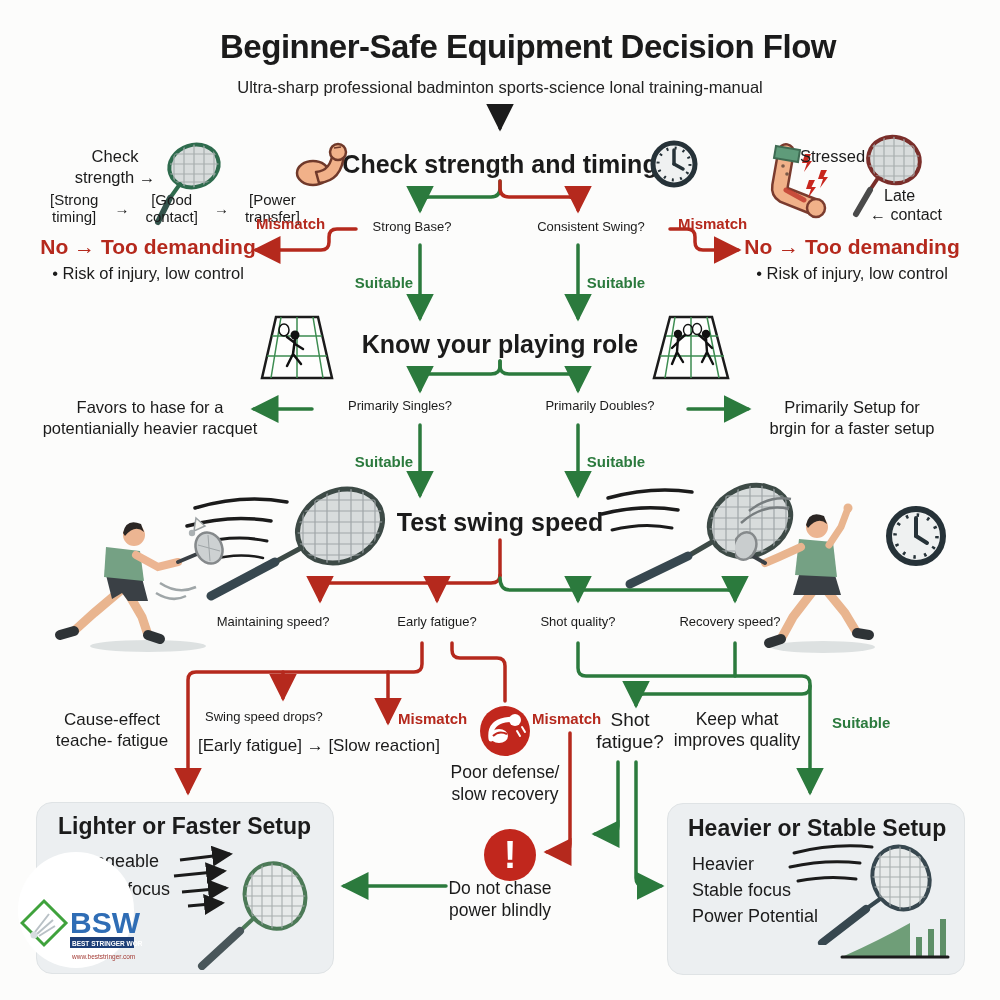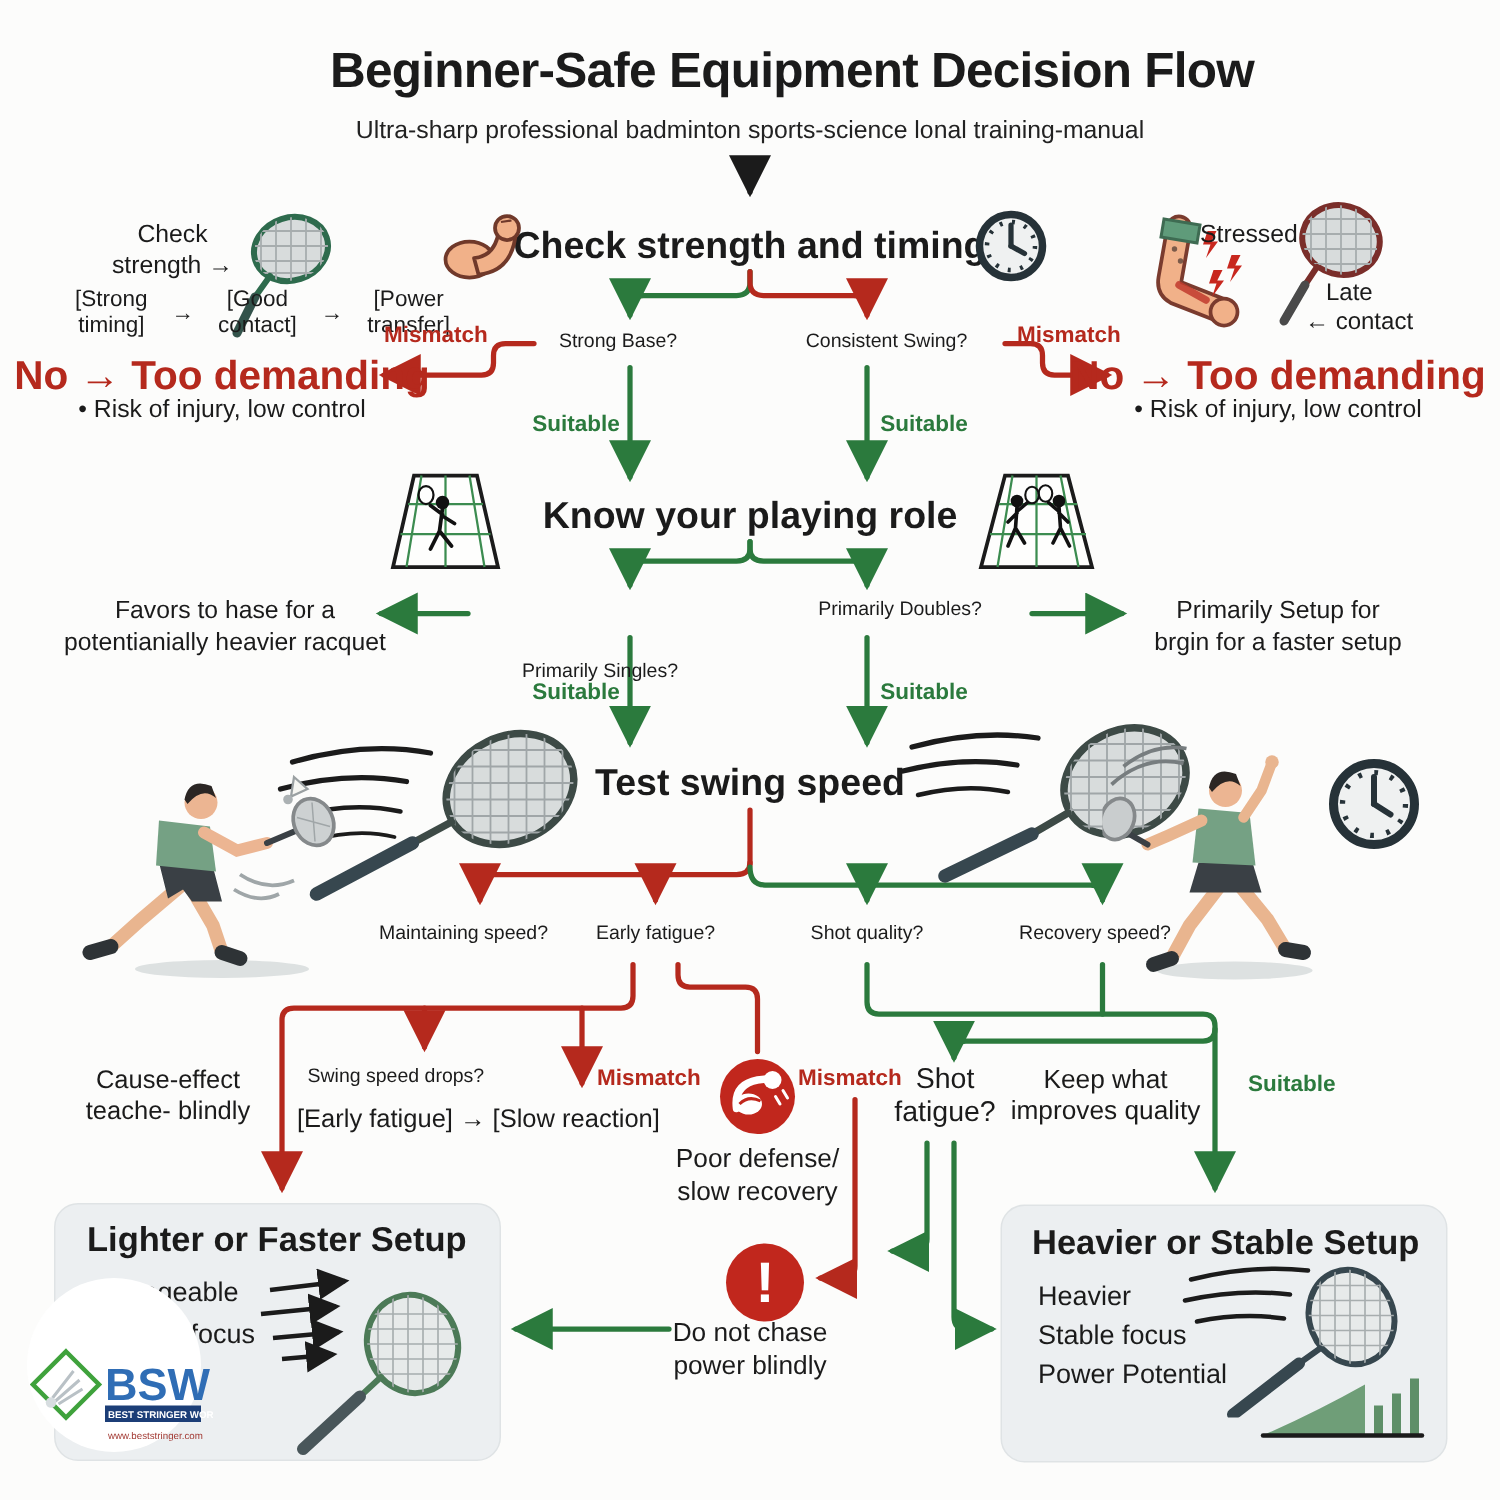--- a/index.html
+++ b/index.html
@@ -9,21 +9,21 @@
   .abs{position:absolute;}
   .ctr{transform:translateX(-50%);text-align:center;}
   .h1{font-size:33px;font-weight:bold;letter-spacing:-.5px;white-space:nowrap;}
   .sub{font-size:16.5px;color:#222;white-space:nowrap;}
   .h2{font-size:25px;font-weight:bold;white-space:nowrap;}
   .q{font-size:13px;white-space:nowrap;}
   .note{font-size:16.5px;line-height:1.25;white-space:nowrap;}
   .red{color:var(--red);}
   .green{color:var(--green);}
   .tag{font-size:15px;font-weight:bold;white-space:nowrap;}
-  .result{font-size:27px;font-weight:bold;white-space:nowrap;color:var(--red);}
+  .result{font-size:21px;font-weight:bold;white-space:nowrap;color:var(--red);}
   .chainrow{display:flex;gap:16px;align-items:center;font-size:15px;}
   .chaincol{text-align:center;line-height:1.1;white-space:nowrap;}
   .box{position:absolute;width:296px;height:170px;background:#ECEFF1;border:1px solid #DFE3E5;border-radius:16px;}
   .boxtitle{font-size:23px;font-weight:bold;white-space:nowrap;}
   .boxitem{font-size:18px;white-space:nowrap;}
   svg{display:block;}
   .ln{fill:none;stroke-linecap:round;stroke-linejoin:round;}
   .lr{stroke:var(--red);} .lg{stroke:var(--green);} .lb{stroke:#1B1B1B;}
   .mr{fill:var(--red);} .mg{fill:var(--green);} .mb{fill:#1B1B1B;}
   #overlay{position:absolute;left:0;top:0;z-index:1;}
@@ -198,21 +198,21 @@
     <g>
       <circle cx="28" cy="20" r="4.2" fill="#111"></circle>
       <path d="M28,24 L27,38 M28,27 L35,21 M28,28 L22,34 M27,38 L22,50 M27,38 L33,48" stroke="#111" stroke-width="2.4" fill="none" stroke-linecap="round"></path>
       <ellipse cx="38" cy="16" rx="4.5" ry="5.5" fill="none" stroke="#111" stroke-width="1.4"></ellipse>
       <circle cx="56" cy="20" r="4.2" fill="#111"></circle>
       <path d="M56,24 L57,38 M56,27 L49,21 M56,28 L62,34 M57,38 L52,48 M57,38 L63,50" stroke="#111" stroke-width="2.4" fill="none" stroke-linecap="round"></path>
       <ellipse cx="47" cy="15" rx="4.5" ry="5.5" fill="none" stroke="#111" stroke-width="1.4"></ellipse>
     </g>
   </svg>
   <div class="abs ctr txt h2" style="left:500px;top:330px;">Know your playing role</div>
-  <div class="abs ctr txt q" style="left:400px;top:398px;margin-top:41px;">Primarily Singles?</div>
+  <div class="abs ctr txt q" style="left:400px;top:398px;">Primarily Singles?</div>
   <div class="abs ctr txt q" style="left:600px;top:398px;">Primarily Doubles?</div>
   <div class="abs ctr txt note" style="left:150px;top:397px;">
     <div>Favors to hase for a</div>
     <div>potentianially heavier racquet</div>
   </div>
   <div class="abs ctr txt note" style="left:852px;top:397px;">
     <div>Primarily Setup for</div>
     <div>brgin for a faster setup</div>
   </div>
   <div class="abs ctr txt tag green" style="left:384px;top:453px;">Suitable</div>
@@ -302,28 +302,28 @@
     <path d="M14,24 q20,-16 42,-12" stroke="#777D7F" stroke-width="2.5" fill="none"></path>
   </svg>
 
   <svg class="abs ico" style="left:885px;top:505px;" width="62" height="62" viewBox="0 0 62 62">
     <circle cx="31" cy="31" r="27" fill="#EFF1F1" stroke="#263238" stroke-width="6"></circle>
     <circle cx="31" cy="31" r="21" fill="none" stroke="#263238" stroke-width="3.5" stroke-dasharray="2.5 8.5"></circle>
     <path d="M31,31 L31,13" stroke="#263238" stroke-width="4" stroke-linecap="round"></path>
     <path d="M31,31 L42,38" stroke="#263238" stroke-width="4" stroke-linecap="round"></path>
   </svg>
 
-  <div class="abs ctr txt q" style="left:273px;top:614px;margin-left:36px;">Maintaining speed?</div>
+  <div class="abs ctr txt q" style="left:273px;top:614px;">Maintaining speed?</div>
   <div class="abs ctr txt q" style="left:437px;top:614px;">Early fatigue?</div>
   <div class="abs ctr txt q" style="left:578px;top:614px;">Shot quality?</div>
   <div class="abs ctr txt q" style="left:730px;top:614px;">Recovery speed?</div>
 
   <div class="abs ctr txt" style="left:112px;top:710px;font-size:17px;line-height:1.22;">
     <div>Cause-effect</div>
-    <div>teache- blindly</div>
+    <div>teache- fatigue</div>
   </div>
   <div class="abs txt q" style="left:205px;top:709px;">Swing speed drops?</div>
   <div class="abs txt" style="left:198px;top:736px;font-size:17px;white-space:nowrap;">[Early fatigue] → [Slow reaction]</div>
   <div class="abs txt tag red" style="left:398px;top:710px;">Mismatch</div>
 
   <svg class="abs ico" style="left:479px;top:705px;" width="52" height="52" viewBox="0 0 52 52">
     <circle cx="26" cy="26" r="25" fill="#C1271D"></circle>
     <path d="M12,34 Q10,18 26,15 L34,14" stroke="#fff" stroke-width="5" fill="none" stroke-linecap="round"></path>
     <circle cx="36" cy="15" r="6" fill="#fff"></circle>
     <ellipse cx="20" cy="31" rx="9" ry="7" fill="#fff"></ellipse>

